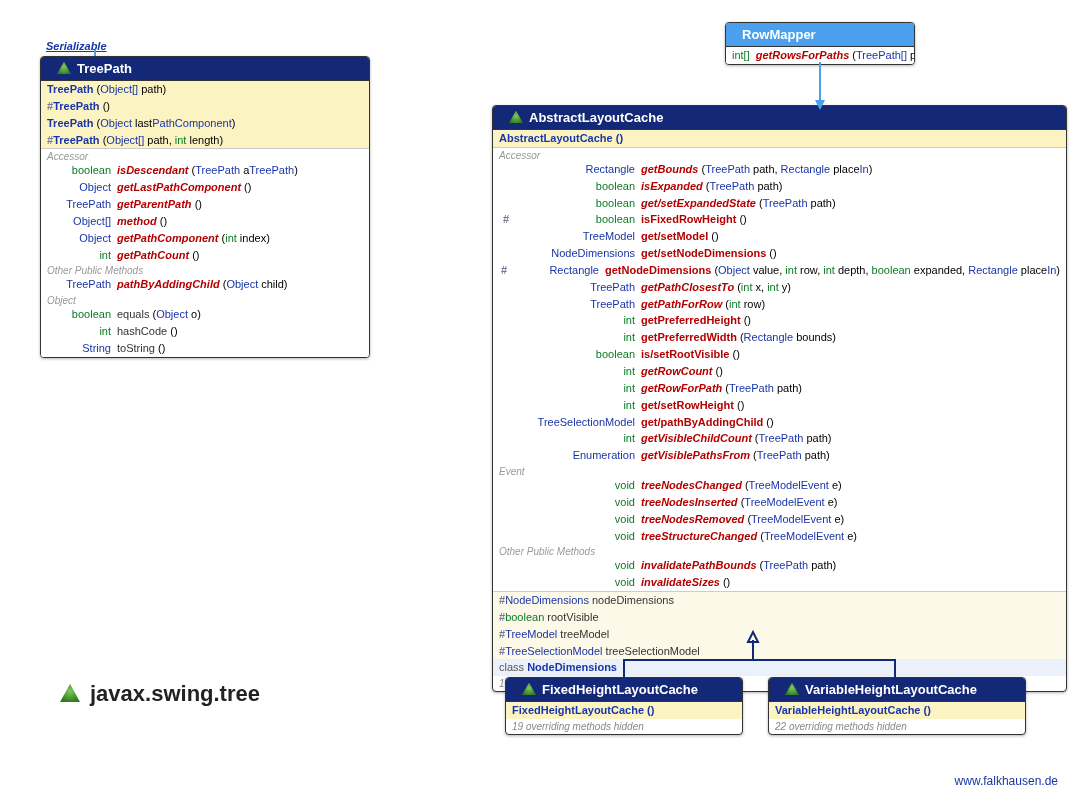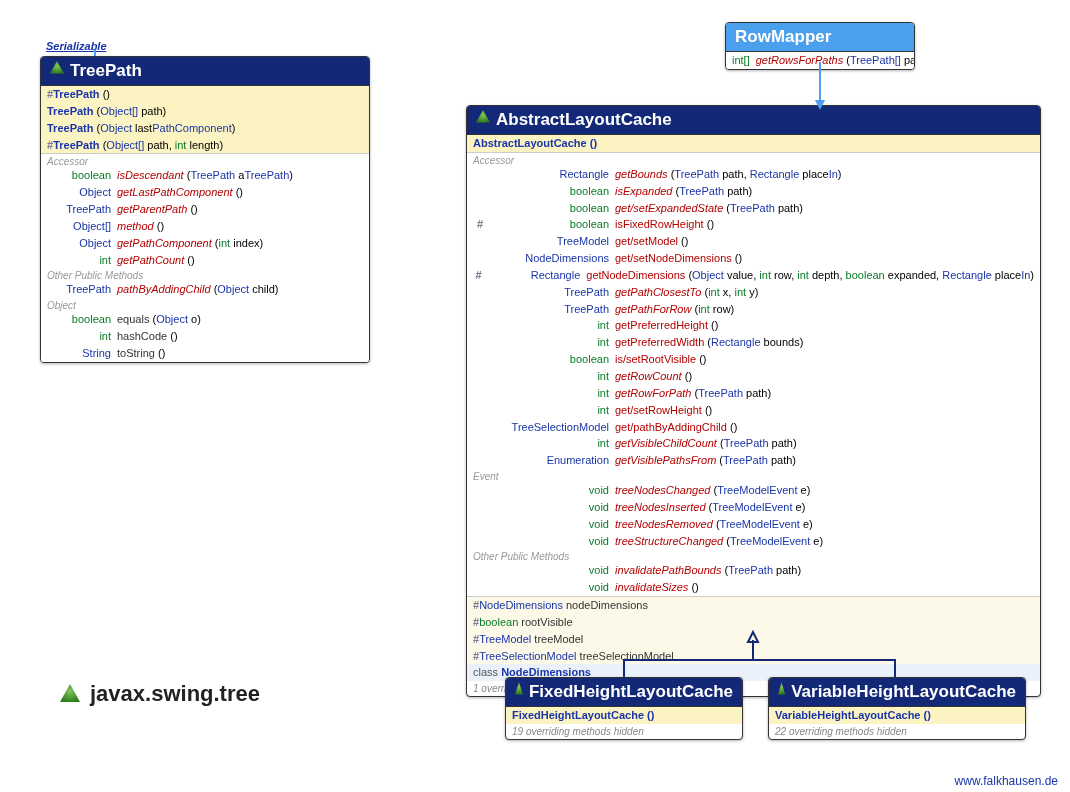--- a/index.html
+++ b/index.html
@@ -16,24 +16,25 @@
     border: 1px solid #333;
     border-radius: 4px;
     background: #fff;
     box-shadow: 0 1px 3px rgba(0,0,0,0.3);
     overflow: hidden;
   }
   .classhead {
     background: #132977;
     color: #fff;
     font-weight: bold;
-    font-size: 17px;
-    padding: 4px 9px;
+    font-size: 13px;
+    padding: 4px 16px;
     border-bottom: 1px solid #333;
     display:flex;
+    align-items:center;
   }
   .classhead .tree-icon { margin-right:6px; }
   .ifacebox .classhead {
     background: #4aa0ec;
   }
   .tree-icon {
     width:14px; height:14px; display:inline-block;
     background: radial-gradient(circle at 50% 35%, #7fc85b 0%, #2e7a1d 70%);
     clip-path: polygon(50% 0%, 100% 90%, 0% 90%);
     position:relative;
@@ -62,21 +63,21 @@
     color:#7a7a98;
     text-align:center;
     font-weight:bold;
   }
   .ret-col {
     text-align:right;
     color:#1a35a8;
     padding-right:6px;
     white-space:nowrap;
   }
-  .name-red { color:#b30000; font-style: italic; }
+  .name-red { color:#b30000; font-style: italic; font-weight: bold; }
   .name-blue { color:#1a35a8; font-weight:bold;}
   .kw { color:#0b7b27; }
   .typ { color:#1a35a8; }
   .hidden-note {
     font-style: italic;
     color:#888; font-size:10px;
     padding:2px 6px;
     white-space: nowrap;
   }
   svg.connector { position:absolute; pointer-events:none; }
@@ -109,22 +110,22 @@
 <body>
 
 <div class="serializable-link" style="left:46px; top:40px;">Serializable</div>
 
 <div class="classbox" style="left:40px; top:56px; width:330px;">
   <div class="classhead">
     <span class="tree-icon"></span>
     <span>TreePath</span>
   </div>
   <div id="treepath-ctors">
+      <div class="body-row yellow"><span class="mod-col"></span><span class="name-blue">TreePath</span> (<span class="typ">Object[]</span> path)</div>
       <div class="body-row yellow"><span class="mod-col">#</span><span class="name-blue">TreePath</span> ()</div>
-      <div class="body-row yellow"><span class="mod-col"></span><span class="name-blue">TreePath</span> (<span class="typ">Object[]</span> path)</div>
       <div class="body-row yellow"><span class="mod-col"></span><span class="name-blue">TreePath</span> (<span class="typ">Object</span> last<span class="typ">PathComponent</span>)</div>
       <div class="body-row yellow"><span class="mod-col">#</span><span class="name-blue">TreePath</span> (<span class="typ">Object[]</span> path, <span class="kw">int</span> length)</div>
     </div>
   <div style="border-top:1px solid #ccc"></div>
   <div id="treepath-sections">
       <div class="section-head">Accessor</div>
       <div class="body-row white methline">
         <span class="mod-col"></span>
         <span class="ret-col" style="width:56px"><span class="kw">boolean</span></span>
         <span><span class="name-red" style="">isDescendant</span> (<span class="typ">TreePath</span> a<span class="typ">TreePath</span>)</span>
@@ -185,21 +186,21 @@
   </div>
   <div class="body-row white methline">
     <span class="ret-col" style="width:30px;"><span class="kw">int[]</span></span>
     <span>
       <span class="name-red">getRowsForPaths</span>
       <span style="color:#333"> </span><span>(<span class="typ">TreePath[]</span> path)</span>
     </span>
   </div>
 </div>
 
-<div class="classbox" style="left:466px; top:105px; width:575px;">
+<div class="classbox" style="left:492px; top:105px; width:575px;">
   <div class="classhead">
     <span class="tree-icon"></span>
     <span>AbstractLayoutCache</span>
   </div>
   <div class="body-row yellow">
     <span class="name-blue">AbstractLayoutCache ()</span>
   </div>
   <div style="border-top:1px solid #ccc"></div>
   <div id="alc-sections">
       <div class="section-head">Accessor</div>

